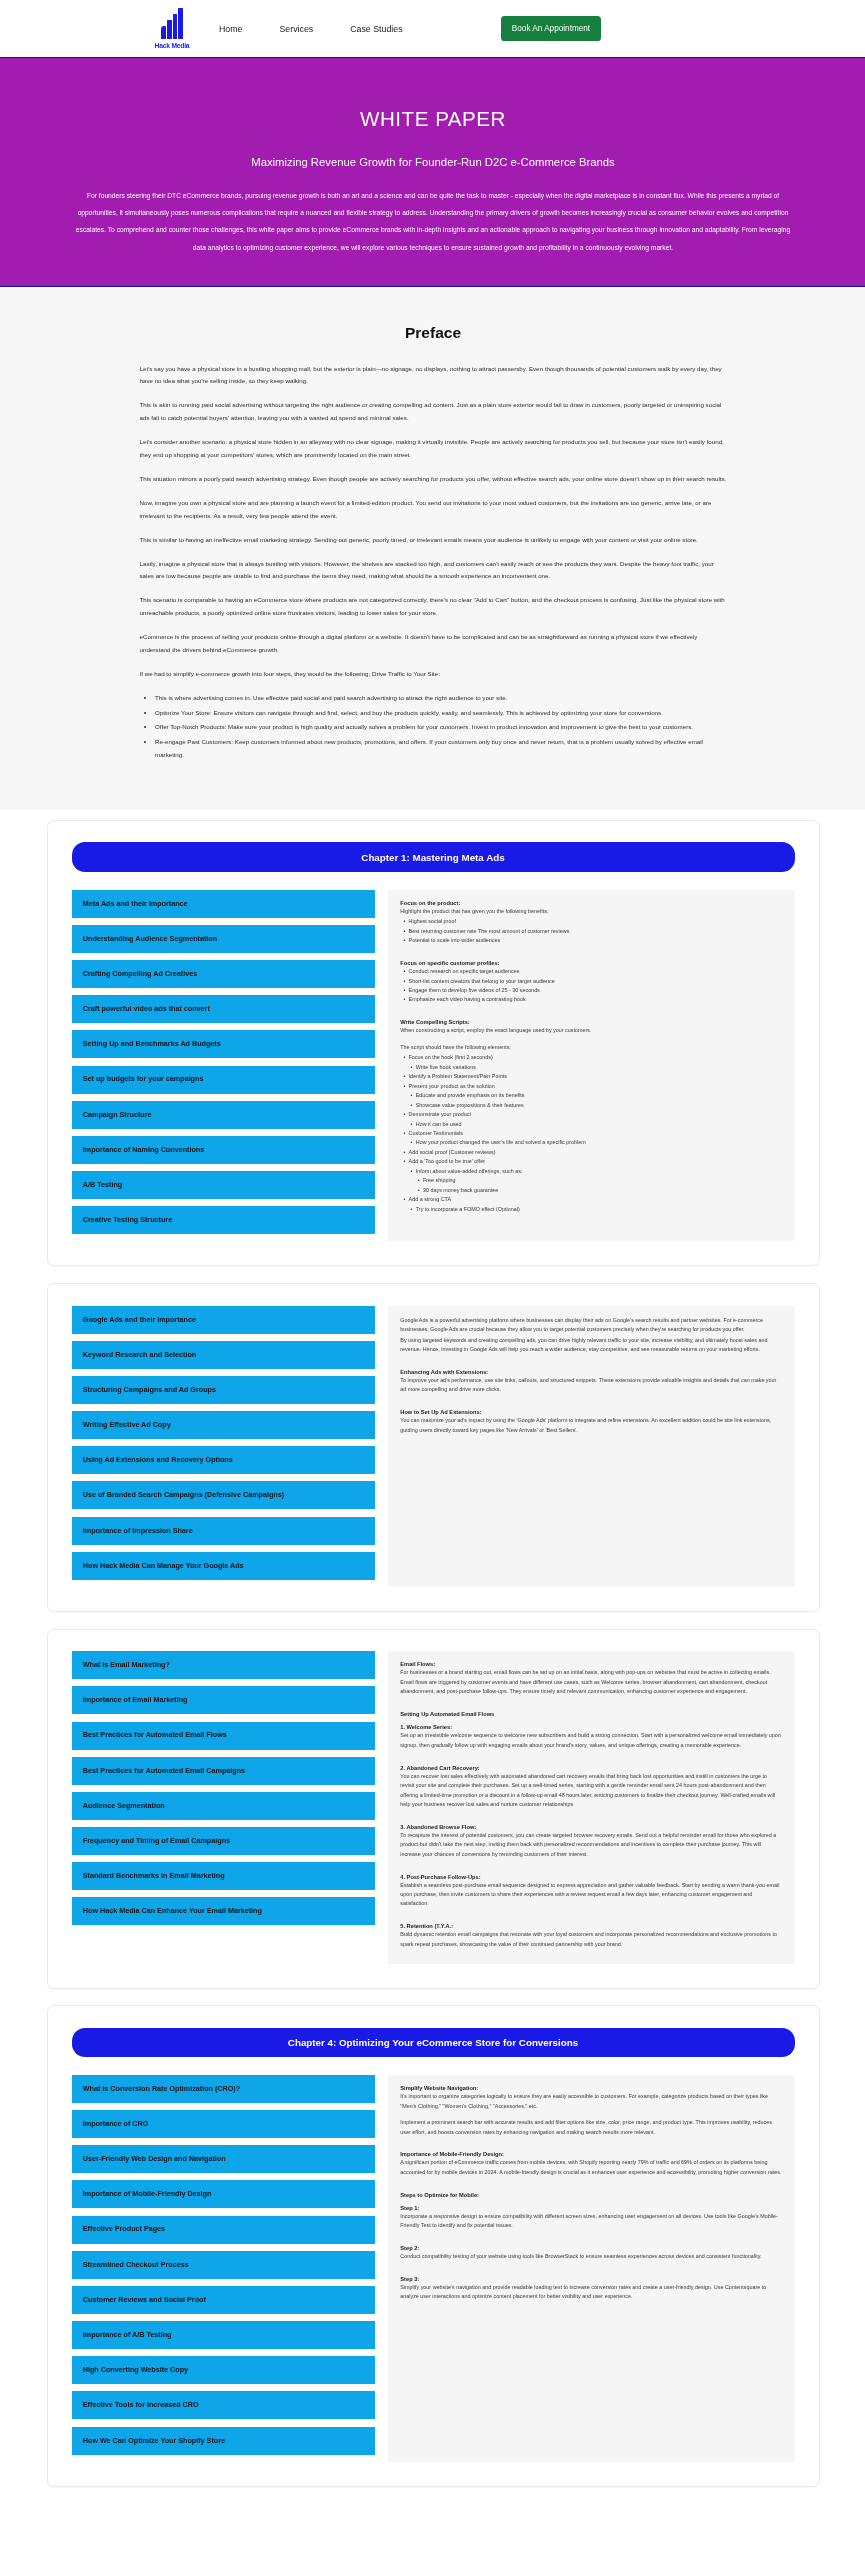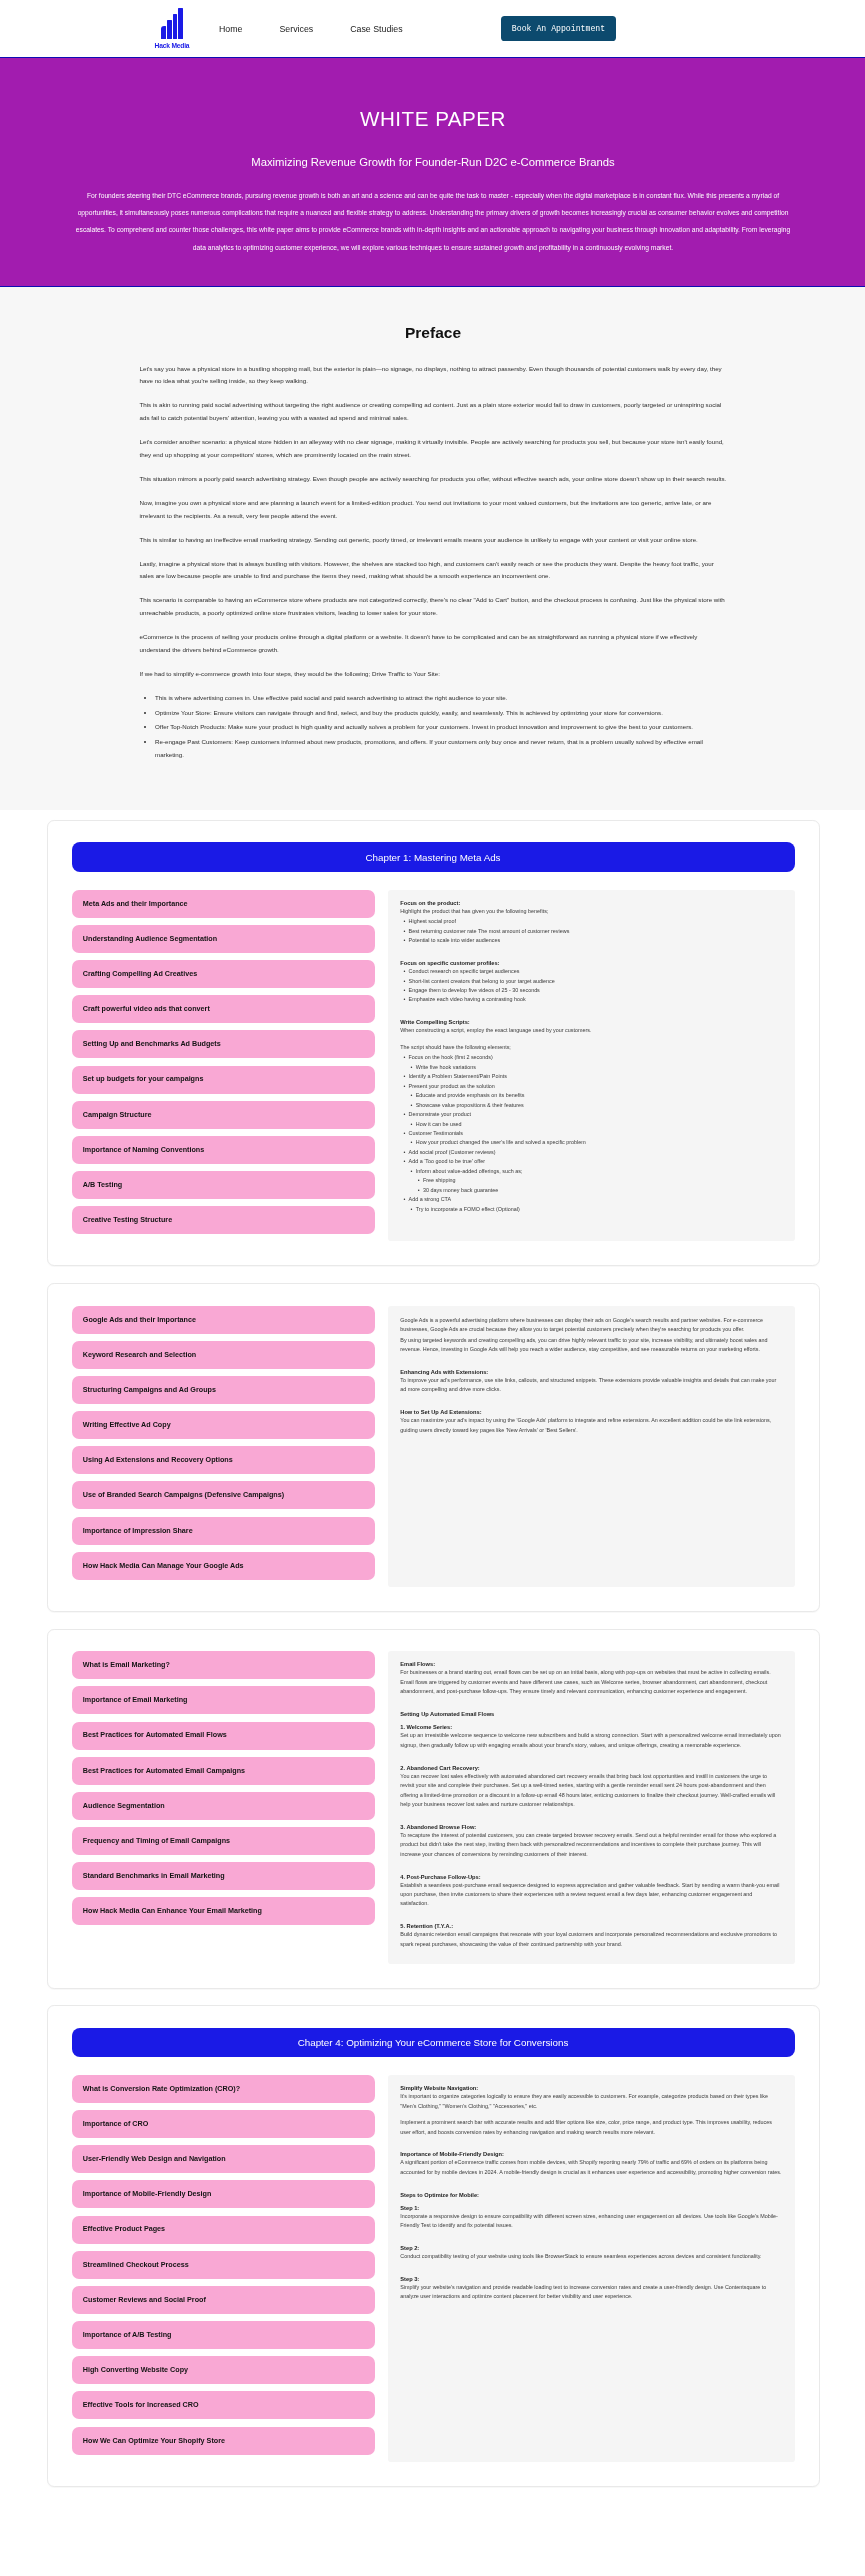--- a/index.html
+++ b/index.html
@@ -23,27 +23,27 @@
   .logo-bars i { display: block; background: #1a1ae6; width: 4.6px; border-radius: 0.5px; }
   .logo-bars i:nth-child(1) { height: 13.4px; border-top-left-radius: 3.1px; }
   .logo-bars i:nth-child(2) { height: 19.6px; }
   .logo-bars i:nth-child(3) { height: 25px; }
   .logo-bars i:nth-child(4) { height: 31px; }
   .logo-text { color: #1a1ae6; font-size: 6.7px; font-weight: 700; margin-top: 2.6px; letter-spacing: -0.2px; }
   .nav-links { display: flex; gap: 37px; margin-left: 24px; }
   .nav-links a { color: #1a1a1a; font-size: 8.8px; text-decoration: none; }
   .nav-cta {
     margin-left: 98px;
-    background: #0c4a6e;
+    background: #15803d;
     color: #ffffff;
     border: none;
     border-radius: 3.6px;
     padding: 7.7px 11.3px;
     font-size: 8.2px;
-    font-family: Liberation Mono, monospace;
+    font-family: Liberation Sans, sans-serif;
     cursor: pointer;
   }
 
   
   .hero {
     background: #a21caf;
     color: #ffffff;
     padding: 49px 0 30px;
     text-align: center;
     border-top: 1px solid #0d0db4;
@@ -95,33 +95,33 @@
     border: 0.5px solid #e9e9e9;
     border-radius: 7.2px;
     padding: 21.6px 24px 24px;
     box-shadow: 0 0.5px 1px rgba(0,0,0,0.03);
   }
   .chapter-banner {
     background: #1a1ae6;
     color: #ffffff;
     text-align: center;
     font-size: 9.8px;
-    font-weight: 400;
+    font-weight: 700;
     padding: 9.3px 5.2px;
-    border-radius: 8px;
+    border-radius: 13px;
     margin-bottom: 17.5px;
   }
   .chapter-body { display: flex; gap: 13.4px; align-items: flex-start; }
   .toc-col { width: 303px; flex: none; }
   .toc-item {
-    background: #f9a8d4;
+    background: #0ea5e9;
     color: #141414;
     font-size: 7.2px;
     font-weight: 700;
-    border-radius: 7px;
+    border-radius: 0;
     padding: 8.8px 11.3px;
     margin-bottom: 7.2px;
     min-height: 28px;
     display: flex;
     align-items: center;
     cursor: pointer;
     line-height: 1.4;
   }
   .content-col {
     flex: 1;

